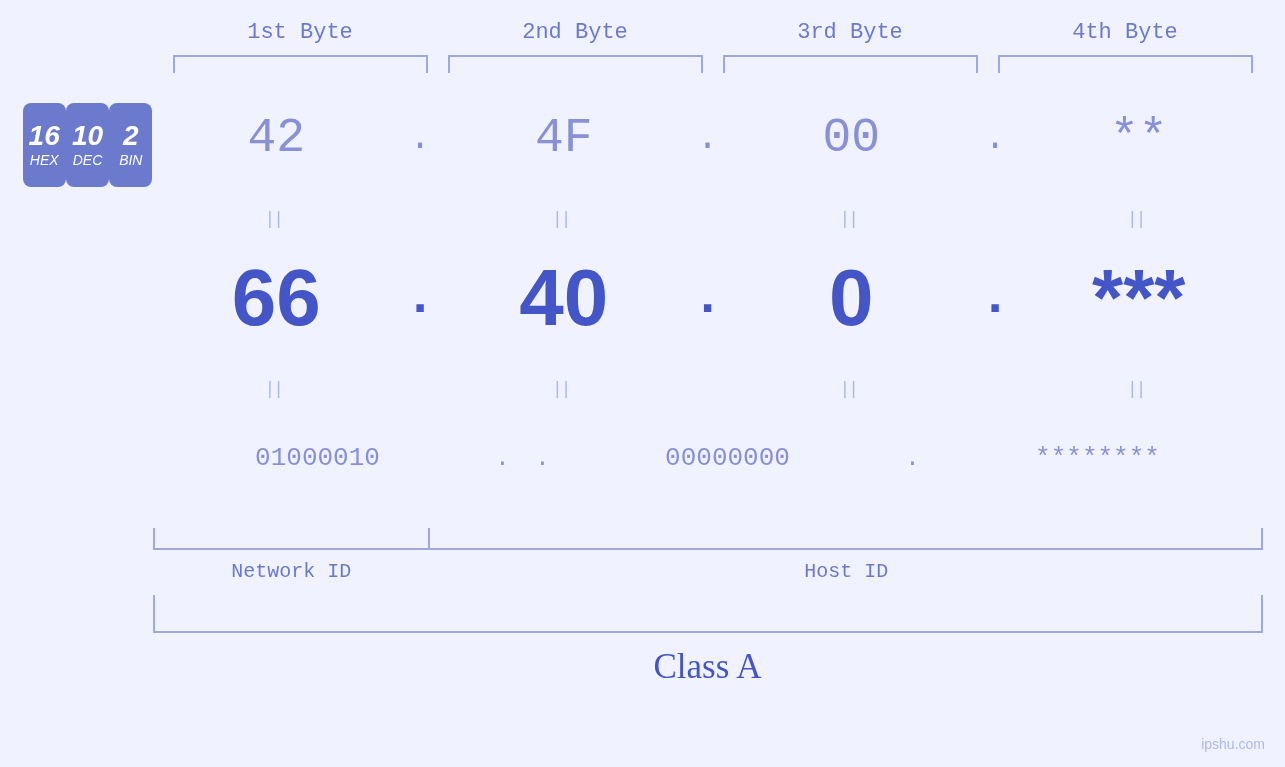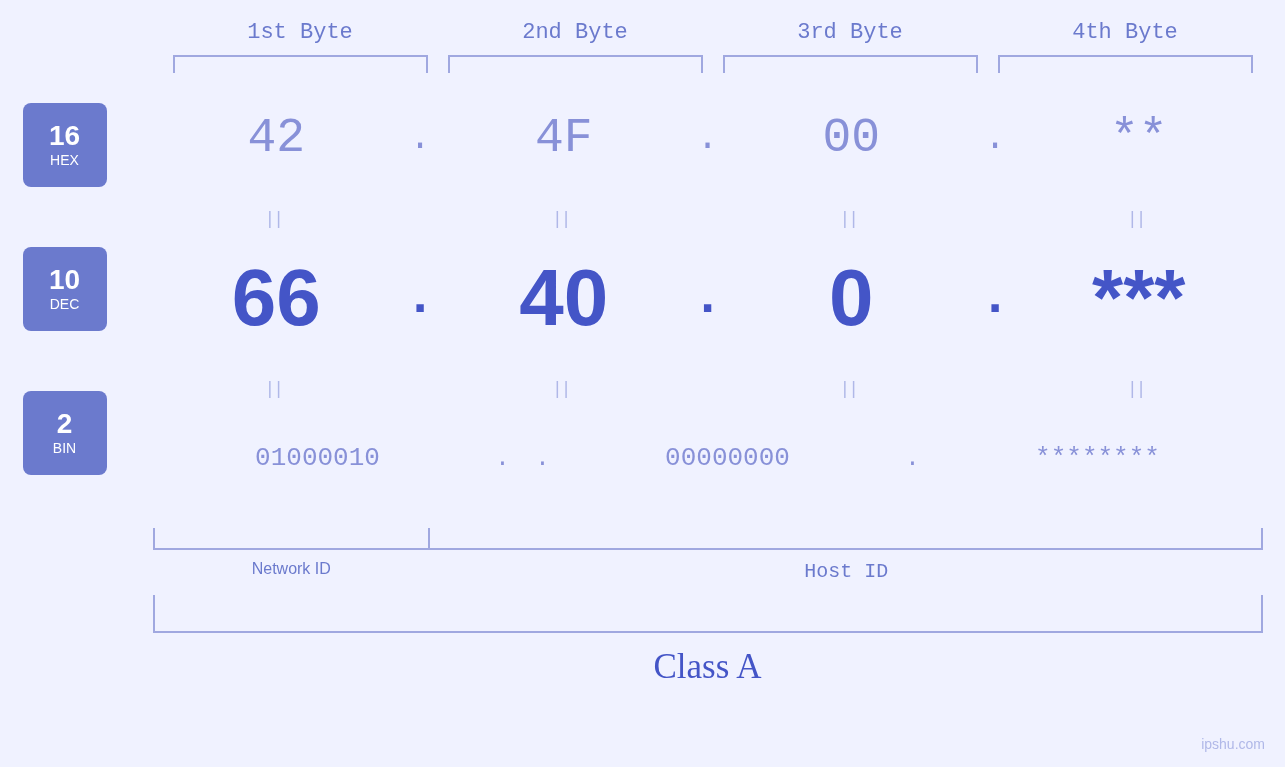--- a/index.html
+++ b/index.html
@@ -79,24 +79,25 @@
     
     .grid-area {
       display: flex;
       width: 1240px;
       align-items: flex-start;
     }
 
     
     .badges-col {
       display: flex;
-      flex-direction: column;
+      flex-direction: row;
       gap: 0;
       width: 130px;
       padding-top: 10px;
+      font-style: italic;
     }
 
     .badge {
       width: 84px;
       height: 84px;
       background-color: #6b7acd;
       border-radius: 8px;
       display: flex;
       flex-direction: column;
       align-items: center;
@@ -336,21 +337,21 @@
 
       <div style="display:flex; width:100%; height:22px; margin-top:5px;">
 
         <div style="width:25%; height:22px; border-left:2px solid #a0a8e0; border-bottom:2px solid #a0a8e0; border-right:2px solid #a0a8e0;"></div>
 
         <div style="flex:1; height:22px; border-bottom:2px solid #a0a8e0; border-right:2px solid #a0a8e0;"></div>
       </div>
 
       <div style="display:flex; width:100%; margin-top:10px;">
         <div style="width:25%; text-align:center;">
-          <span style="color:#6b7acd; font-size:16px; font-family:Liberation Sans, sans-serif;margin-top:15px;">Network ID</span>
+          <span style="color:#6b7acd; font-size:20px; font-family:Liberation Mono, monospace;margin-top:15px;">Network ID</span>
         </div>
         <div style="flex:1; text-align:center;">
           <span style="color:#6b7acd; font-size:20px; font-family:'Courier New',monospace;">Host ID</span>
         </div>
       </div>
 
       <div style="width:100%; height:38px; margin-top:12px; border-left:2px solid #a0a8e0; border-bottom:2px solid #a0a8e0; border-right:2px solid #a0a8e0;"></div>
 
       <div style="width:100%; text-align:center; margin-top:14px;">
         <span class="class-label">Class A</span>

